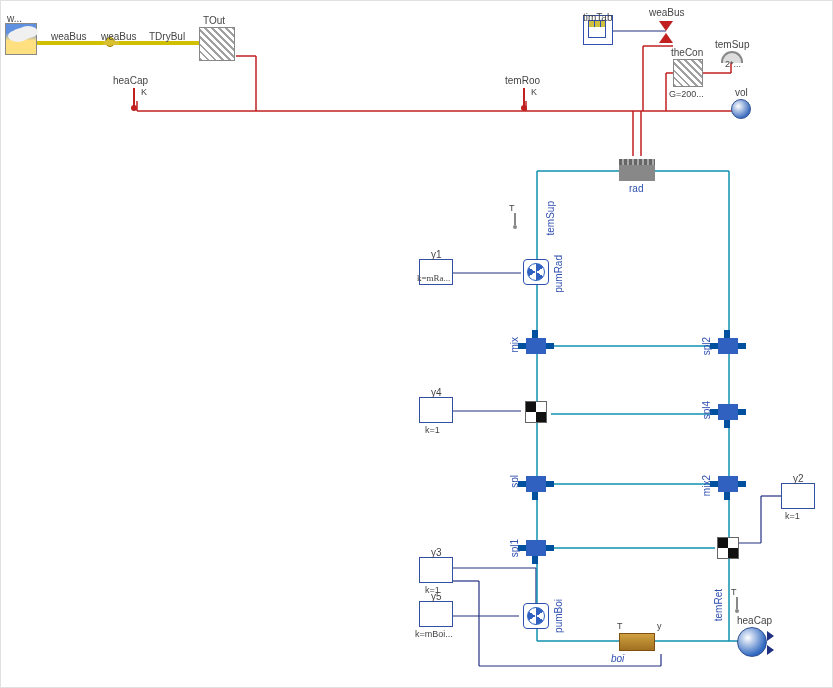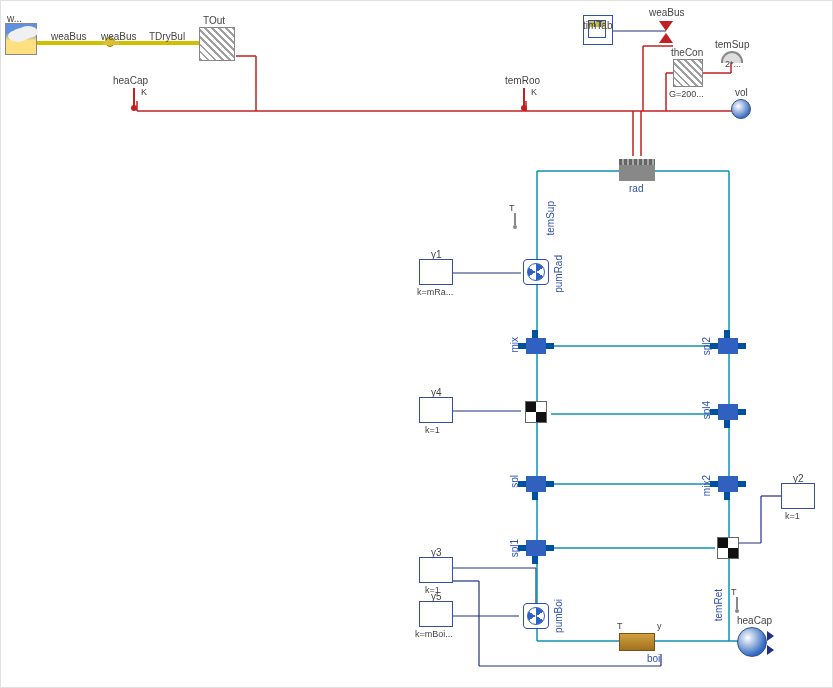--- a/index.html
+++ b/index.html
@@ -238,21 +238,21 @@
 <div class="therm" style="left:518px; top:84px; width:20px; height:26px;">
   <div class="stem"></div>
     <div class="bulb"></div>
   <div class="label-k">K</div>
 </div>
 <div class="label" style="left:504px; top:74px;">temRoo</div>
 
 <div class="block table-icon" style="left:582px; top:14px; width:30px; height:30px;">
   <div class="grid"></div>
 </div>
-<div class="label" style="left:582px; top:19px;">timTab</div>
+<div class="label" style="left:582px; top:11px;">timTab</div>
 
 <div style="position:absolute; left:658px; top:20px;">
   <div class="tri-red" style="position:relative; transform:rotate(180deg);"></div>
   <div class="tri-red" style="position:relative; top:2px;"></div>
 </div>
 <div class="label" style="left:648px; top:6px;">weaBus</div>
 
 <div class="block hatched" style="left:672px; top:58px; width:30px; height:28px;"></div>
 <div class="label" style="left:670px; top:46px;">theCon</div>
 <div class="label smalllabel" style="left:668px; top:88px;">G=200...</div>
@@ -276,21 +276,21 @@
 </div>
 <div class="vlabel" style="left:544px; top:200px;">temSup</div>
 
 <div class="pump" style="left:522px; top:258px;">
   <div class="fan"></div>
 </div>
 <div class="vlabel" style="left:552px; top:254px;">pumRad</div>
 
 <div class="block white" style="left:418px; top:258px; width:34px; height:26px;"></div>
 <div class="label" style="left:430px; top:248px;">y1</div>
-<div class="label smalllabel" style="left:416px; top:286px;">k=mRa...</div>
+<div class="label smalllabel" style="left:416px; top:272px;font-family:Liberation Serif, serif;">k=mRa...</div>
 
 <div class="junction" style="left:520px; top:332px;">
   <div class="body"></div>
   <div class="port" style="left:-3px; top:10px;"></div>
   <div class="port" style="right:-3px; top:10px;"></div>
   <div class="port" style="left:11px; top:-3px; width:6px;height:8px;"></div>
 </div>
 <div class="vlabel" style="left:508px; top:336px;">mix</div>
 
 <div class="junction" style="left:712px; top:332px;">
@@ -364,18 +364,18 @@
 <div class="sensor-small" style="left:730px; top:590px; width:14px; height:22px;">
   <div class="stem"></div>
     <div class="dot"></div>
     <div class="T">T</div>
 </div>
 <div class="vlabel" style="left:712px; top:588px;">temRet</div>
 
 <div style="position:absolute; left:618px; top:632px; width:36px; height:18px; background:linear-gradient(#d0a040,#a07020); border:1px solid #805010;"></div>
 <div class="label" style="left:616px; top:620px; font-size:9px;">T</div>
 <div class="label" style="left:656px; top:620px; font-size:9px;">y</div>
-<div class="label blue" style="left:646px; top:652px;">boi</div>
+<div class="label blue" style="left:610px; top:652px;font-style:italic;">boi</div>
 
 <div class="bigdisc" style="left:736px; top:626px;"></div>
 <div style="position:absolute; left:766px; top:630px; width:0;height:0; border-top:5px solid transparent; border-bottom:5px solid transparent; border-left:7px solid #203080;"></div>
 <div style="position:absolute; left:766px; top:644px; width:0;height:0; border-top:5px solid transparent; border-bottom:5px solid transparent; border-left:7px solid #203080;"></div>
 <div class="label" style="left:736px; top:614px;">heaCap</div>
 
 </body></html>

